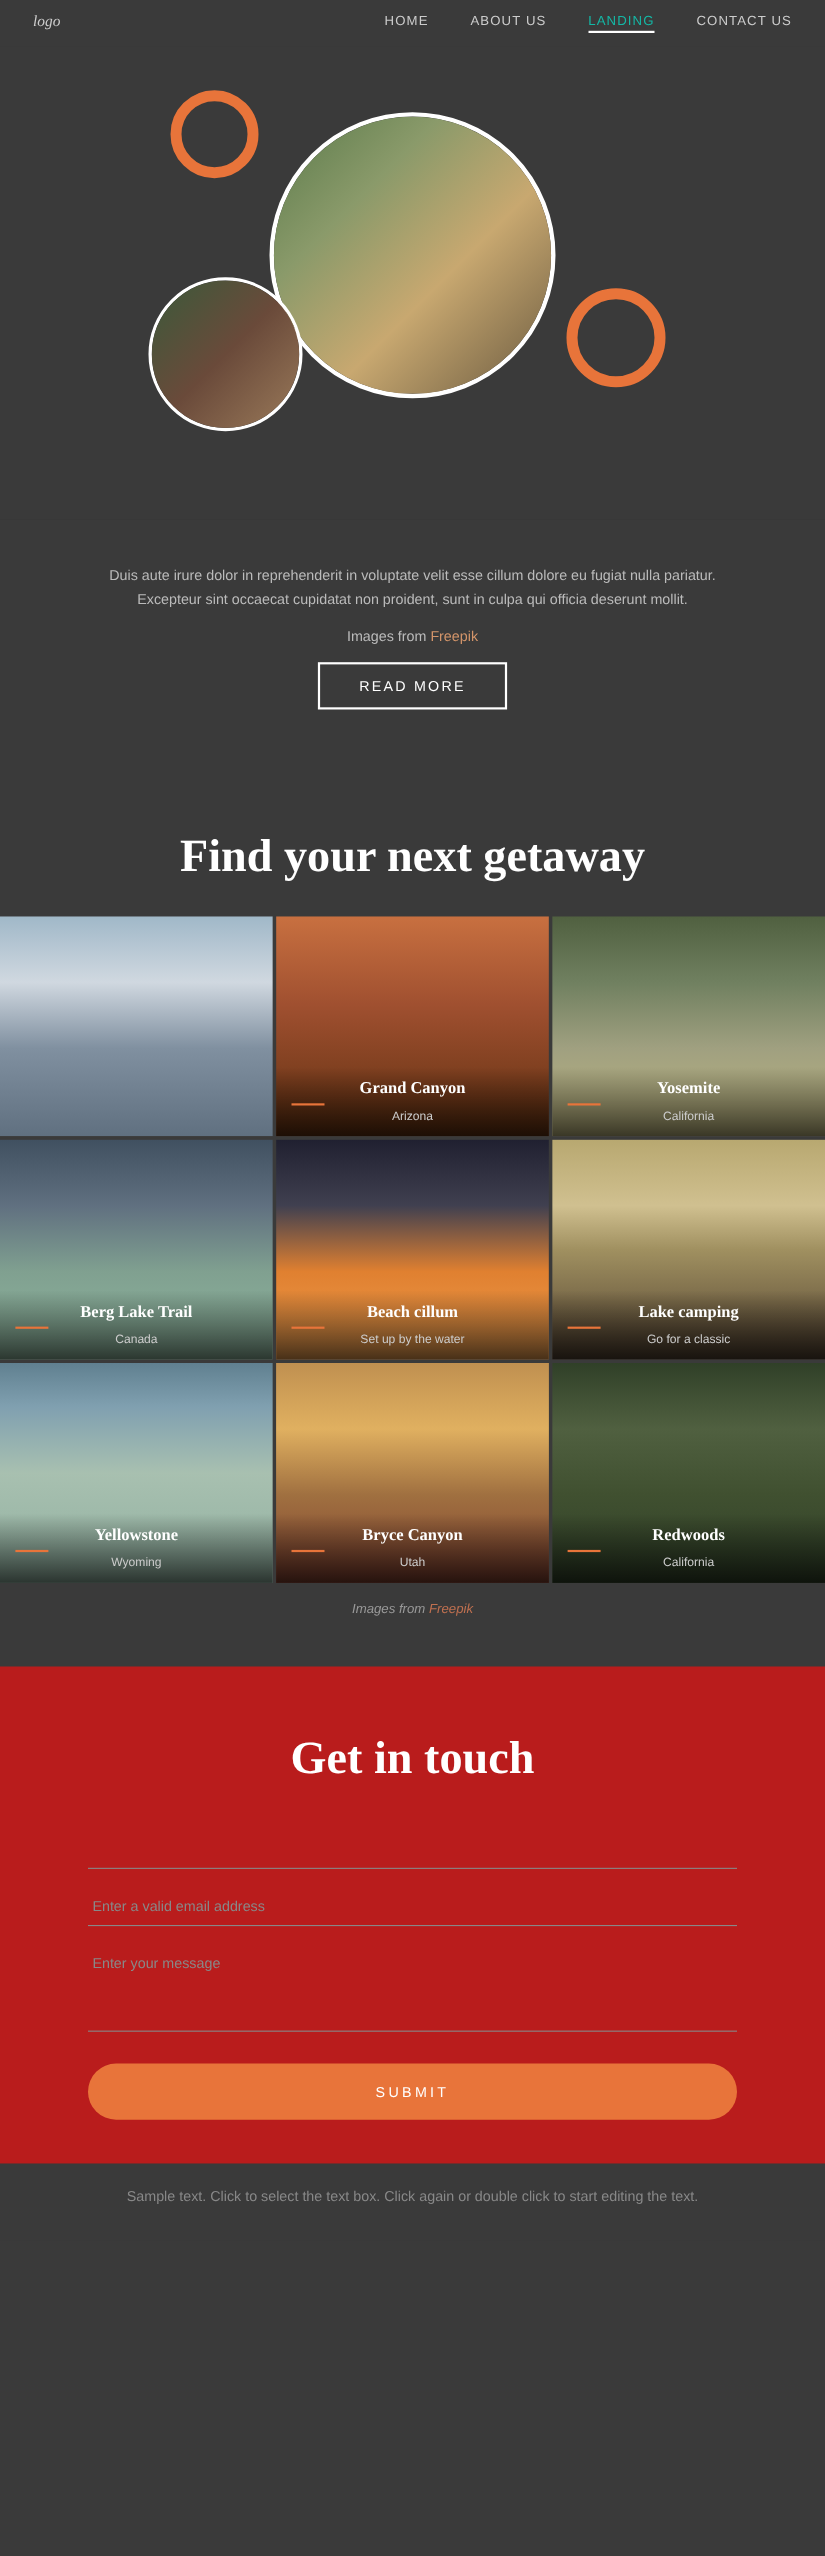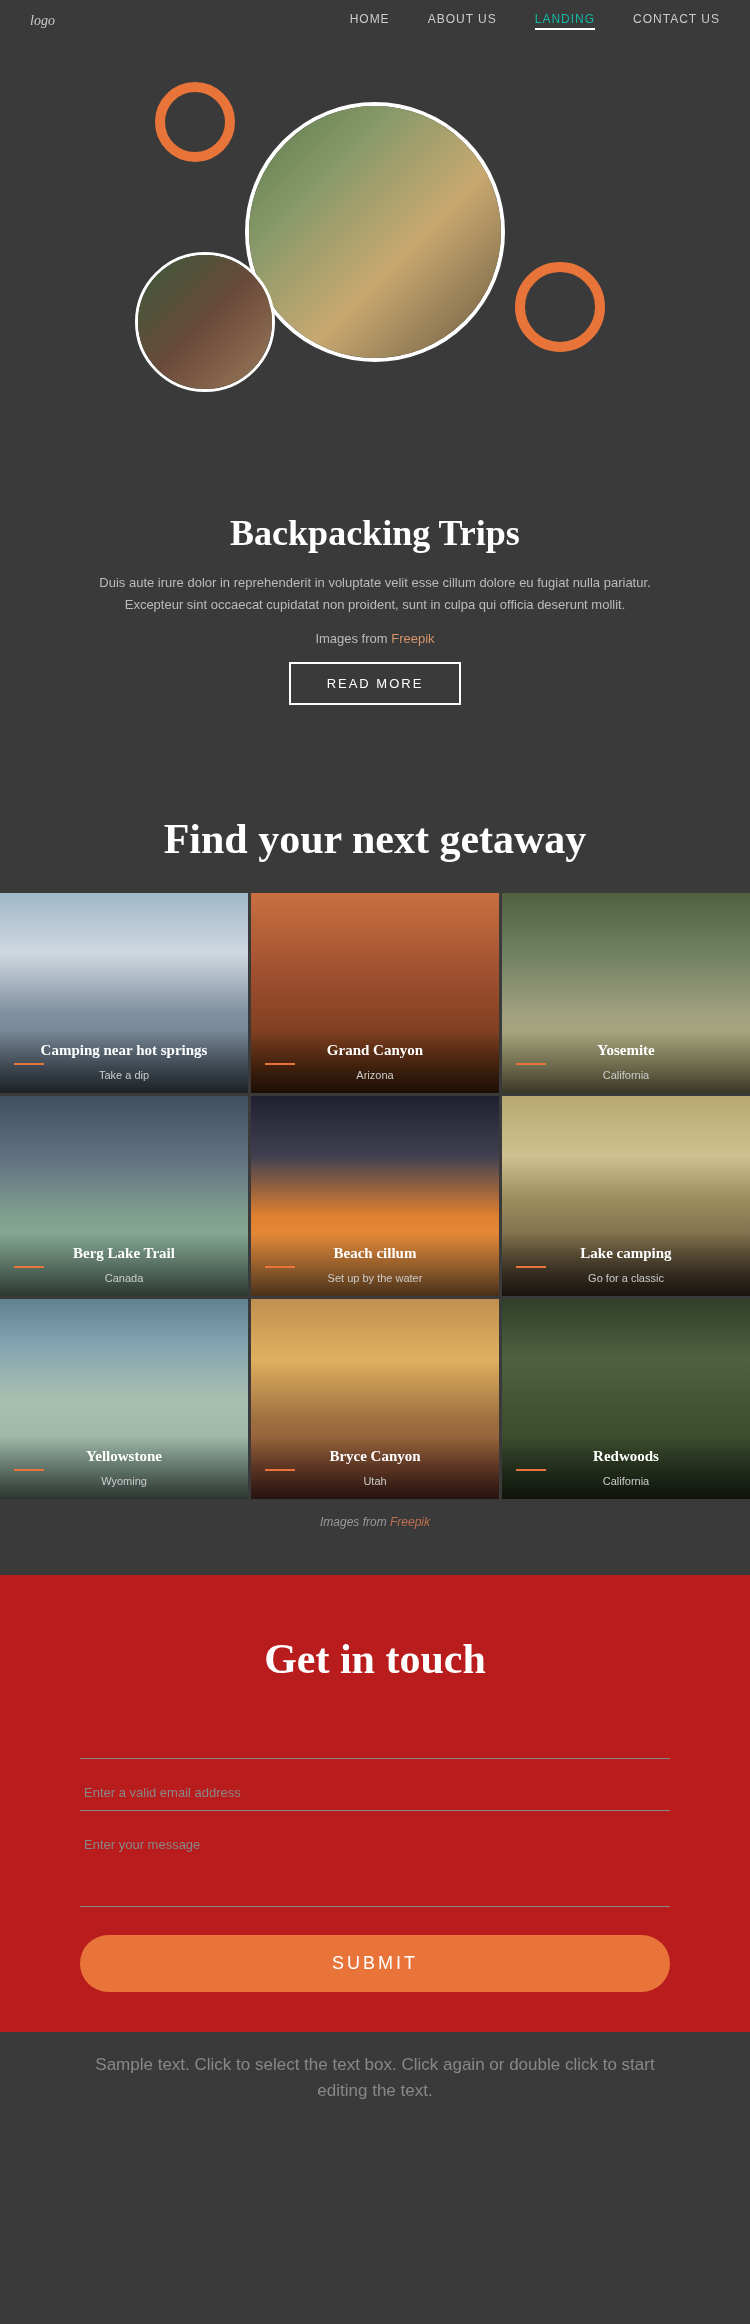--- a/index.html
+++ b/index.html
@@ -284,33 +284,33 @@
     }
     .form-textarea::placeholder {
       color: #888;
     }
     .btn-submit {
       width: 100%;
       background: #e8743a;
       color: #fff;
       border: none;
       padding: 18px;
-      font-size: 18px;
+      font-size: 13px;
       letter-spacing: 3px;
       cursor: pointer;
       border-radius: 30px;
       font-family: Arial, sans-serif;
     }
 
     
     .footer-note {
       background: #3a3a3a;
       text-align: center;
       padding: 20px 80px 30px;
-      font-size: 17px;
+      font-size: 13px;
       color: #888;
       font-family: Arial, sans-serif;
       line-height: 1.5;
     }
   </style>
 </head>
 <body>
 
 <header>
   <span class="logo">logo</span>
@@ -333,40 +333,34 @@
 
     <div class="circle-small">
       <div class="img-couple"></div>
     </div>
 
     <div class="circle-ring-orange-right"></div>
   </div>
 </section>
 
 <section class="backpacking-section">
-  <h1>Backpacking Trips</h1>
   <p>Duis aute irure dolor in reprehenderit in voluptate velit esse cillum dolore eu fugiat nulla pariatur. Excepteur sint occaecat cupidatat non proident, sunt in culpa qui officia deserunt mollit.</p>
   <p class="freepik-link">
     <span>Images from</span>
     <a href="#">Freepik</a>
   </p>
   <button class="btn-read-more">READ MORE</button>
 </section>
 
 <section class="getaway-section">
   <h2>Find your next getaway</h2>
   <div class="destination-grid">
 
     <div class="destination-card">
       <div class="card-bg bg-hotsprings"></div>
-      <div class="card-overlay">
-        <div class="card-title">Camping near hot springs</div>
-        <div class="card-divider"></div>
-        <div class="card-subtitle">Take a dip</div>
-      </div>
     </div>
     <div class="destination-card">
       <div class="card-bg bg-grandcanyon"></div>
       <div class="card-overlay">
         <div class="card-title">Grand Canyon</div>
         <div class="card-divider"></div>
         <div class="card-subtitle">Arizona</div>
       </div>
     </div>
     <div class="destination-card">

